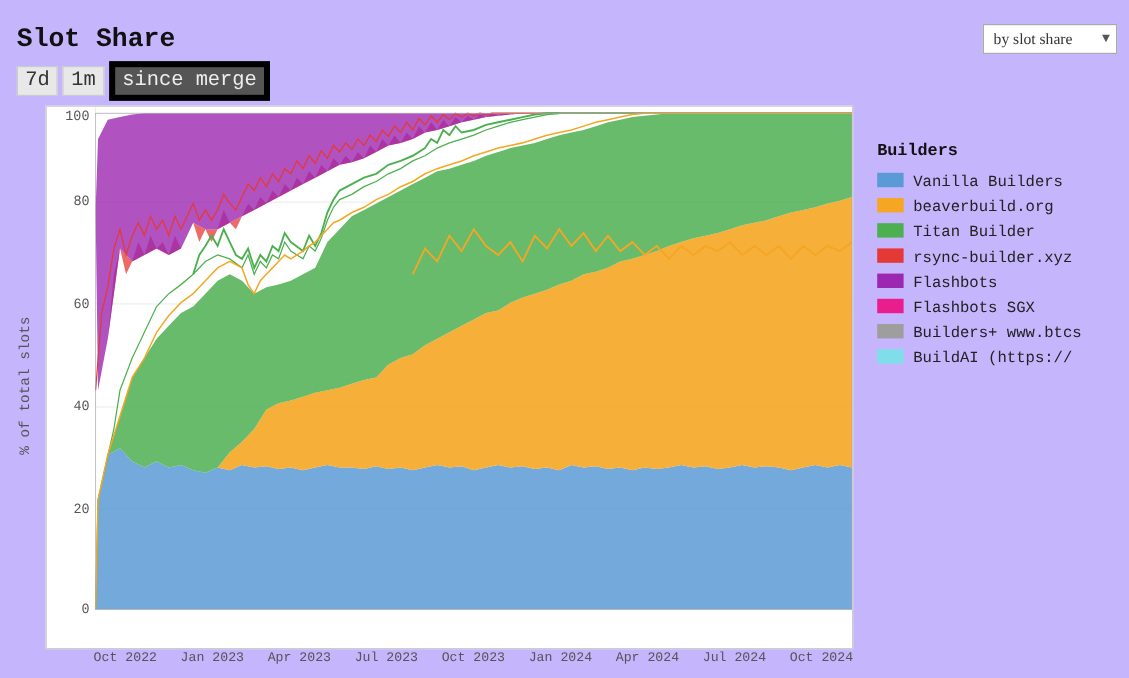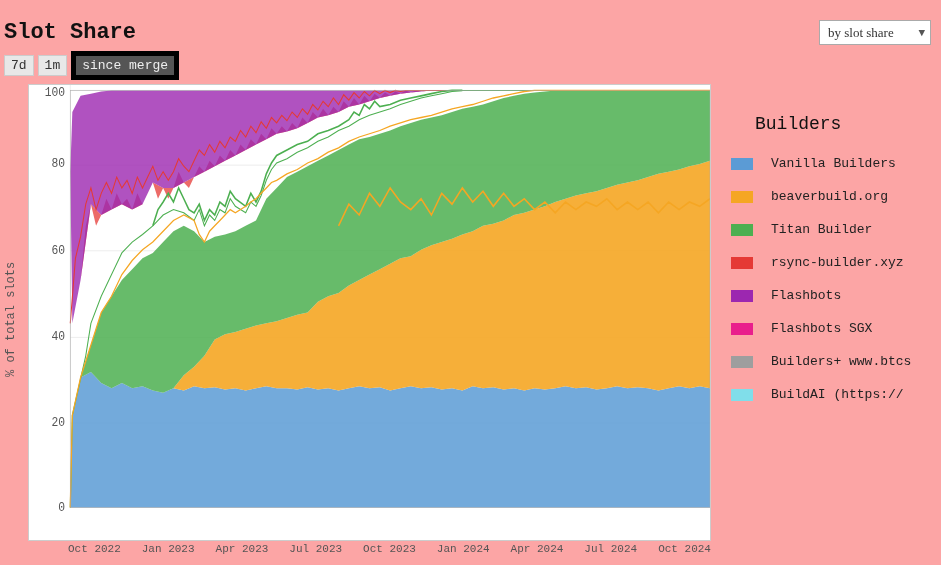--- a/index.html
+++ b/index.html
@@ -7,22 +7,22 @@
       background: #f0f0f0;
       font-family: 'Courier New', Courier, monospace;
       width: 941px;
       height: 565px;
       overflow: hidden;
       position: relative;
     }
     .container {
       width: 941px;
       height: 565px;
-      background: #fca5a5;
-      padding: 20px 10px 10px 4px;
+      background: #c4b5fd;
+      padding: 20px 10px 10px 14px;
       display: flex;
       flex-direction: column;
     }
     .header {
       display: flex;
       align-items: flex-start;
       justify-content: space-between;
       margin-bottom: 4px;
     }
     .title {
@@ -31,21 +31,21 @@
       color: #111;
     }
     .time-controls {
       display: flex;
       align-items: center;
       gap: 4px;
       margin-top: 6px;
     }
     .time-btn {
       font-family: 'Courier New', Courier, monospace;
-      font-size: 13px;
+      font-size: 17px;
       padding: 2px 6px;
       background: #e8e8e8;
       border: 1px solid #ccc;
       cursor: pointer;
       color: #333;
     }
     .time-btn.active {
       background: #555;
       color: #eee;
       border: 5px solid #000000;
@@ -109,33 +109,30 @@
     }
     .legend {
       width: 210px;
       display: flex;
       flex-direction: column;
       gap: 6px;
       padding-top: 30px;
       padding-left: 10px;
     }
     .legend-title {
-      font-size: 18px;
-      font-weight: normal;
+      font-size: 14px;
+      font-weight: bold;
       color: #111;
       margin-bottom: 4px;
-      margin-left: 24px;
     }
     .legend-item {
       display: flex;
-      align-items: center;
-      gap: 18px;
+      gap: 8px;
       font-size: 13px;
       color: #222;
-      margin-top: 12px;
     }
     .legend-color {
       width: 22px;
       height: 12px;
       flex-shrink: 0;
     }
     svg.chart-svg {
       width: 100%;
       height: 100%;
       display: block;

